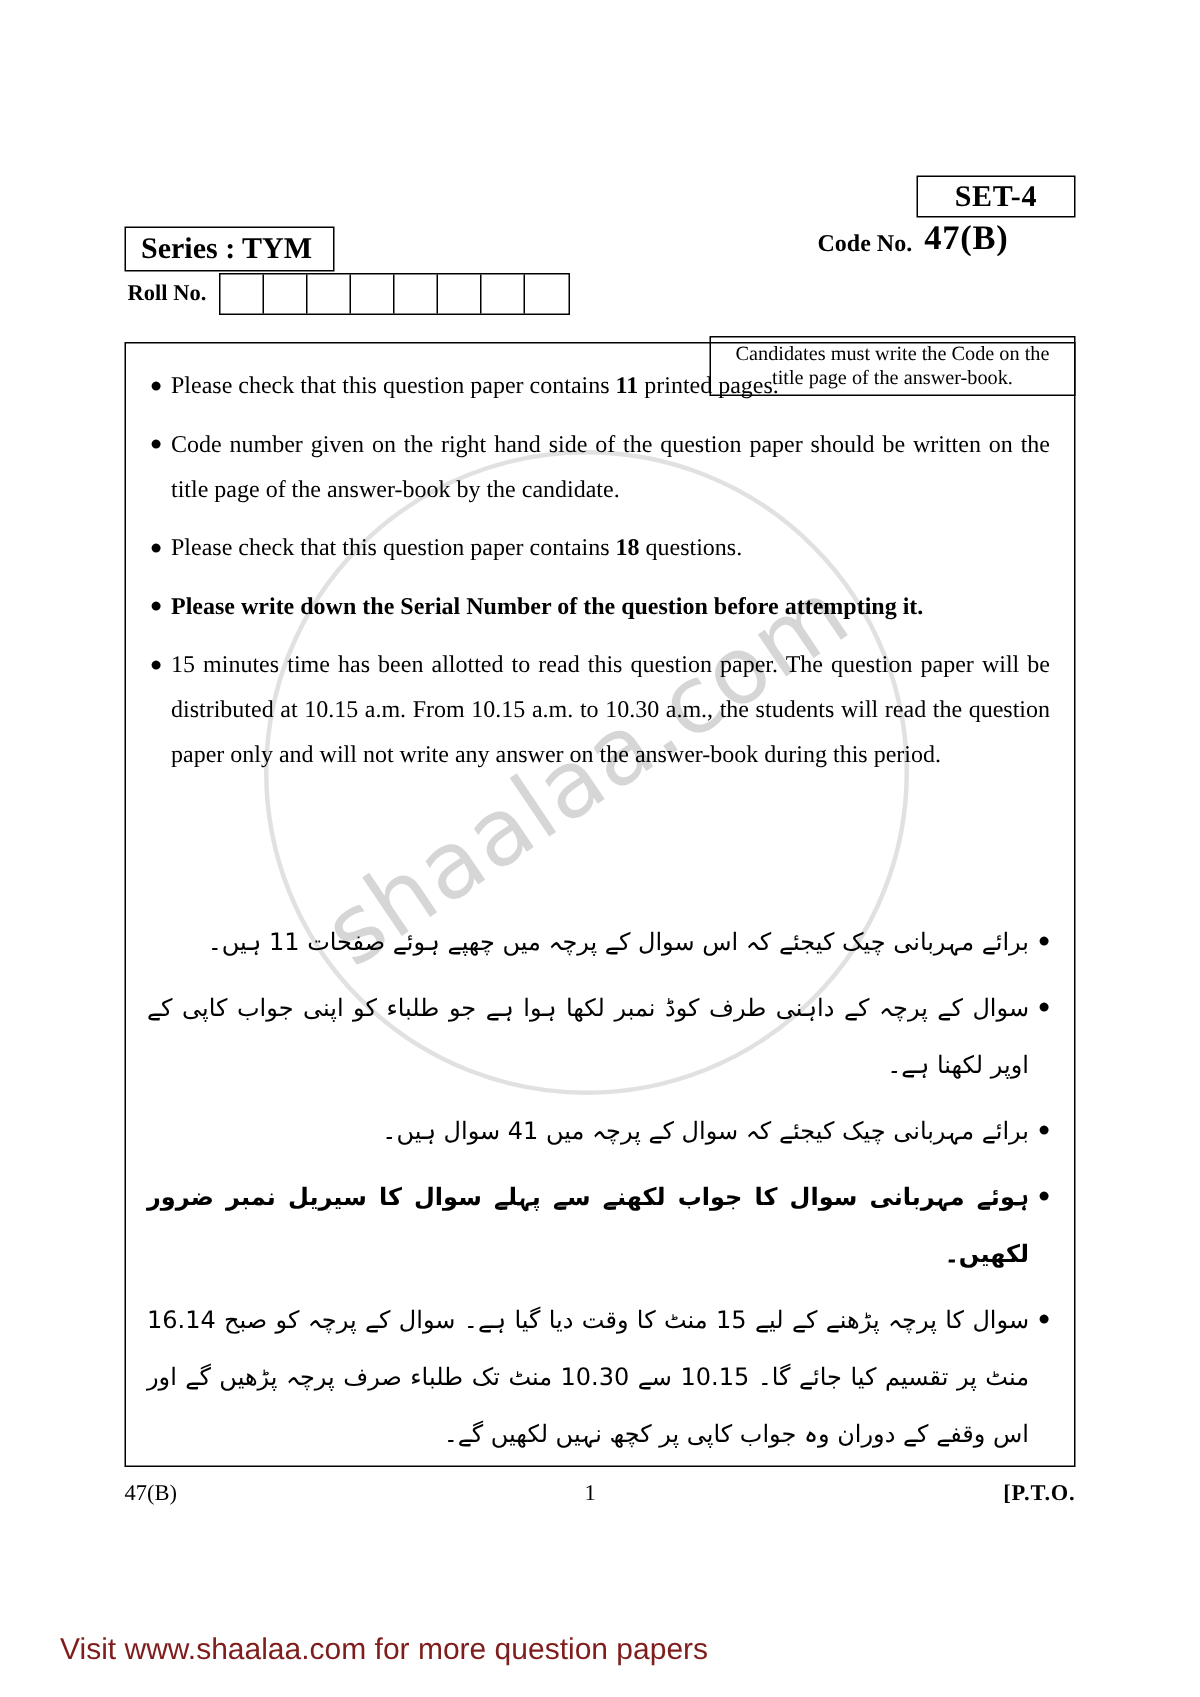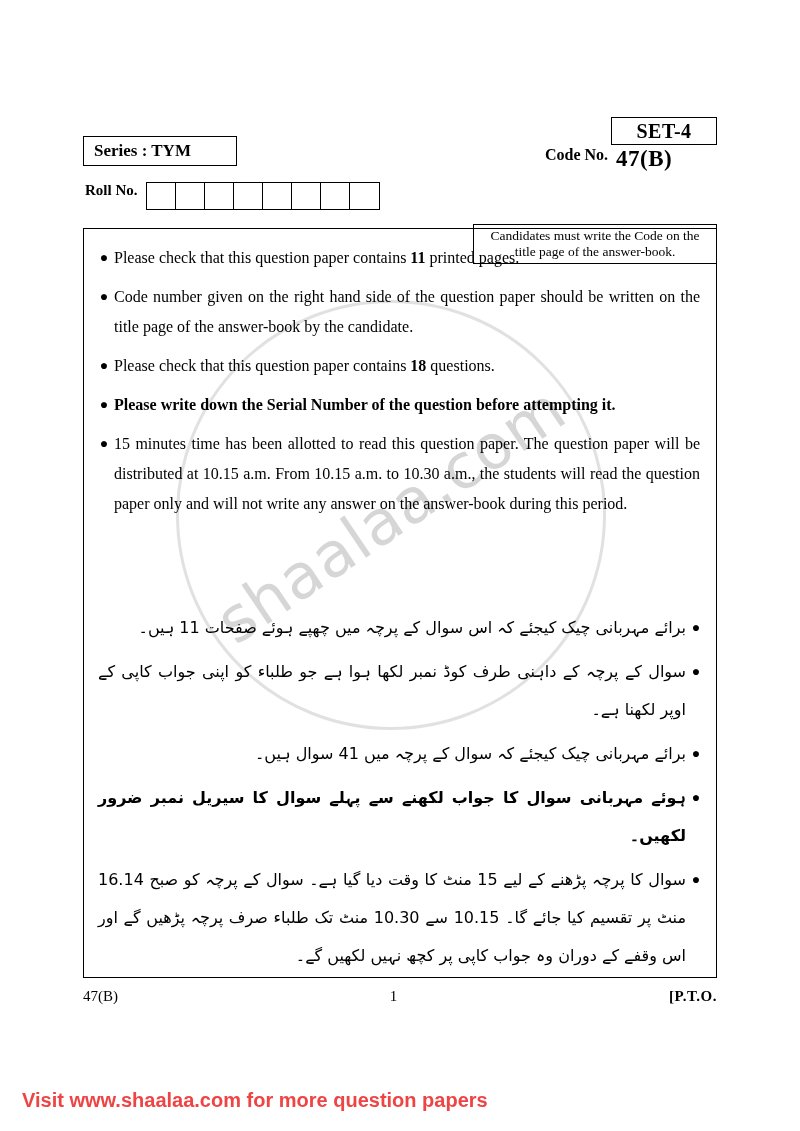--- a/index.html
+++ b/index.html
@@ -70,47 +70,47 @@
     letter-spacing: .5px;
     z-index: 8;
   }
 
   .code-line {
     position: absolute;
     left: 545px;
     top: 146px;
     width: 190px;
     display: flex;
-    align-items: flex-start;
+    align-items: flex-end;
     gap: 8px;
     z-index: 8;
   }
   .code-label {
     font-size: 16px;
     font-weight: bold;
   }
   .code-value {
     font-size: 23px;
     font-weight: bold;
     letter-spacing: .5px;
   }
 
   .series-box {
     position: absolute;
     left: 83px;
-    top: 136px;
-    width: 154px;
+    top: 151px;
+    width: 140px;
     height: 30px;
     border: 1.6px solid #000;
     display: flex;
     align-items: center;
     padding-left: 10px;
     box-sizing: border-box;
     font-weight: bold;
-    font-size: 17px;
+    font-size: 20px;
     z-index: 8;
   }
 
   .candidates-box {
     position: absolute;
     left: 473px;
     top: 178px;
     width: 244px;
     height: 40px;
     border: 1.4px solid #000;
@@ -121,21 +121,21 @@
     text-align: center;
     z-index: 8;
     margin-top: 46px;
   }
 
   .roll-wrap {
     position: absolute;
     left: 85px;
     top: 182px;
     display: flex;
-    align-items: flex-start;
+    align-items: center;
     z-index: 8;
   }
   .roll-label {
     font-weight: bold;
     font-size: 15px;
     margin-right: 8px;
   }
   .roll-grid {
     display: flex;
     border: 1.4px solid #000;
@@ -231,27 +231,26 @@
     justify-content: space-between;
     font-size: 15px;
     z-index: 8;
   }
   .footer-left { font-weight: normal; }
   .footer-center { font-weight: normal; }
   .footer-right { font-weight: bold; letter-spacing: .5px; text-align: right; }
 
   .visit-line {
     position: absolute;
-    left: 22px;
+    left: 40px;
     top: 1089px;
     font-family: "Liberation Sans", sans-serif;
     font-size: 20px;
-    color: #ef4444;
-    z-index: 8;
-    font-weight: bold;
+    color: #7f1d1d;
+    z-index: 8;
   }
 </style>
 </head>
 <body>
 
 <div class="page">
 
   <div class="watermark">
     <div class="ring"></div>
     <div class="wm-text">shaalaa.com</div>

